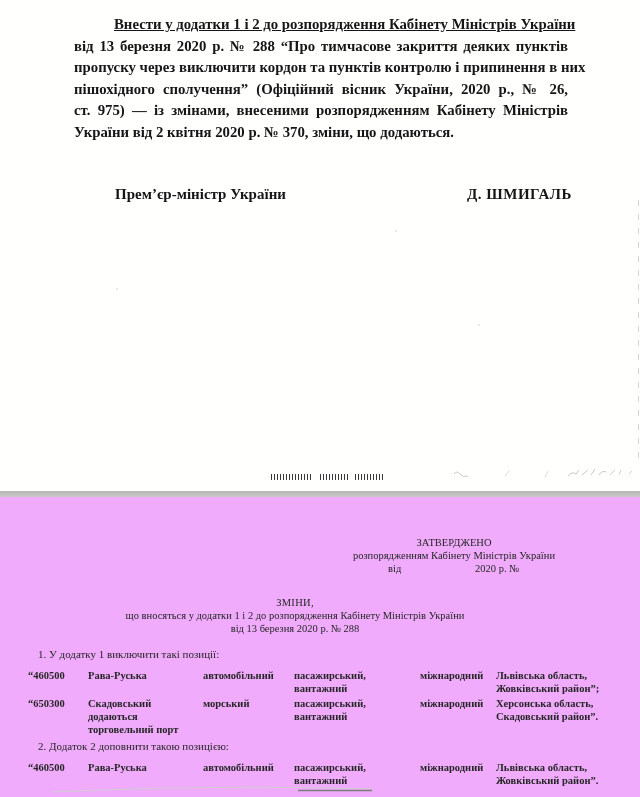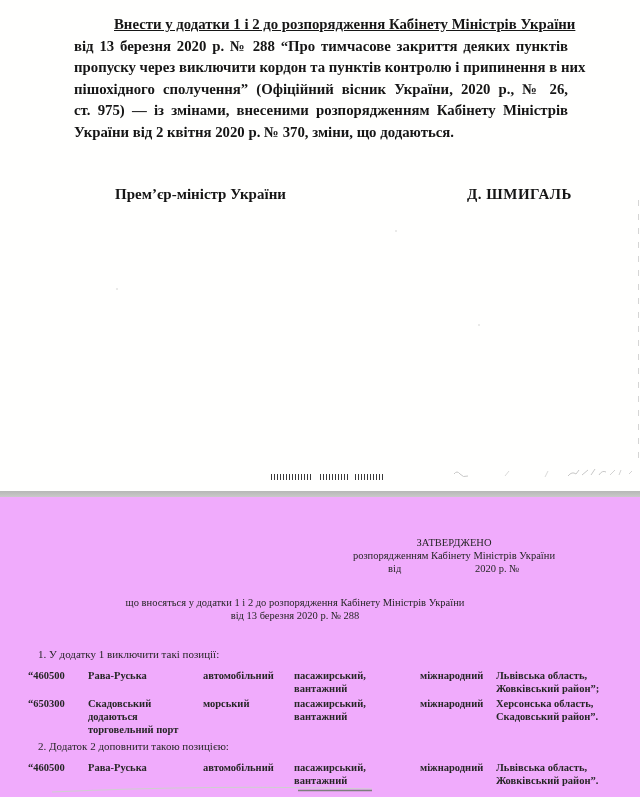--- a/index.html
+++ b/index.html
@@ -126,20 +126,21 @@
   <div class="approved">
     <div>ЗАТВЕРДЖЕНО</div>
     <div>розпорядженням Кабінету Міністрів України</div>
     <div class="a3">
       <span class="w-vid">від</span>
       <span class="w-date">2020 р. №</span>
     </div>
   </div>
 
   <div class="ztitle">
+    <div class="t1">ЗМІНИ,</div>
     <div>що вносяться у додатки 1 і 2 до розпорядження Кабінету Міністрів України</div>
     <div>від 13 березня 2020 р. № 288</div>
   </div>
 
   <div class="list-item li1">1. У додатку 1 виключити такі позиції:</div>
 
   <div class="trow row1">
     <div class="cell">“460500</div>
     <div class="cell">Рава-Руська</div>
     <div class="cell">автомобільний</div>

